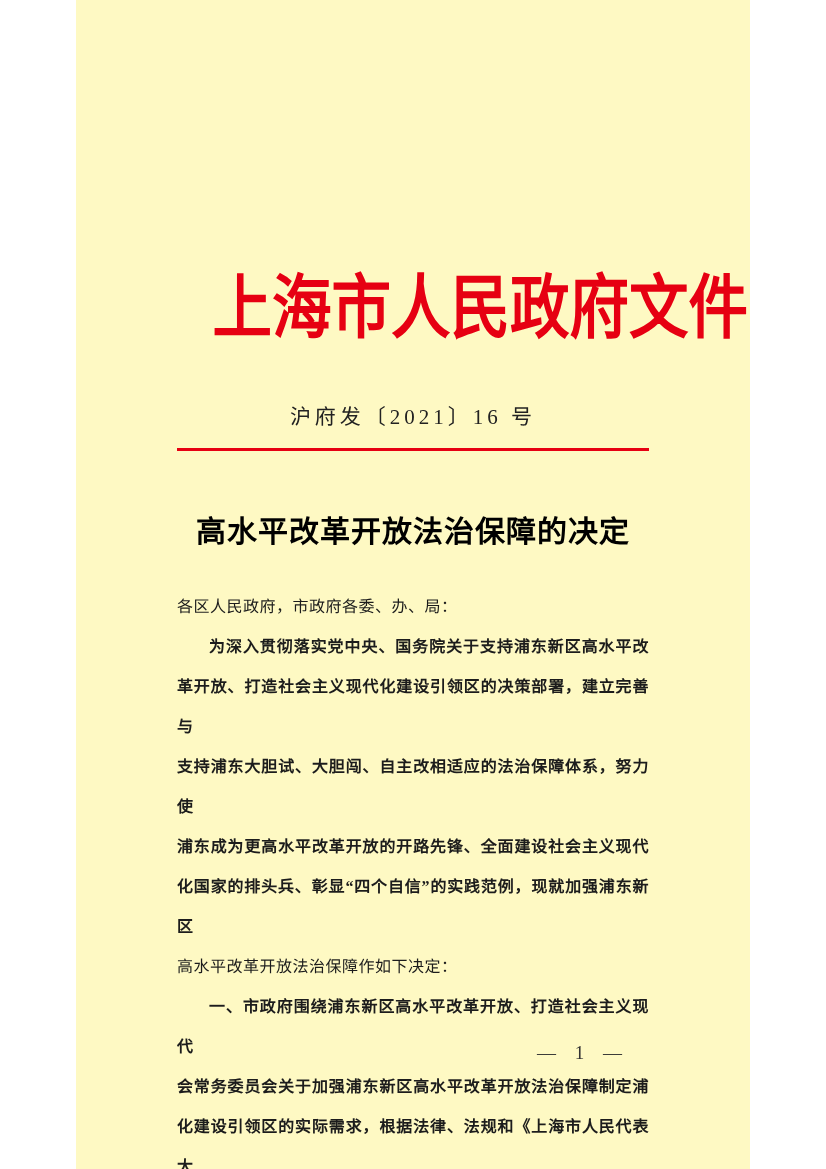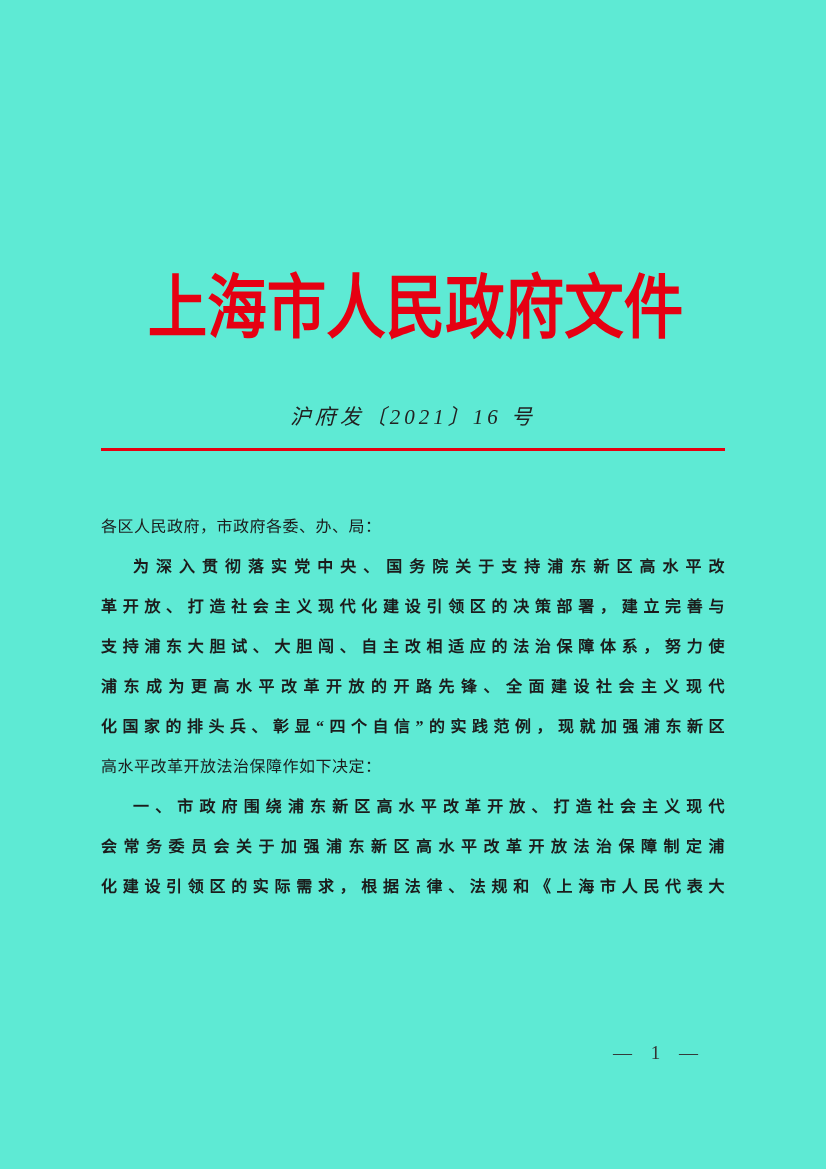--- a/index.html
+++ b/index.html
@@ -1,23 +1,23 @@
 <!DOCTYPE html>
 <html lang="zh-CN"><head>
 <meta charset="utf-8">
 <title>上海市人民政府文件</title>
 <style>
   * { margin: 0; padding: 0; box-sizing: border-box; }
   html, body { background: #ffffff; }
   .page {
     position: relative;
-    width: 826px;
+    width: 674px;
     height: 1169px;
     margin: 0 auto;
-    background: #5eead4;
+    background: #fef9c3;
     overflow: hidden;
     font-family: "Liberation Serif", "DejaVu Serif", serif;
     color: #1c1c1c;
   }
   .content { padding: 0 101px; }
 
   
   .letterhead {
     margin-top: 270px;
     text-align: center;
@@ -30,21 +30,20 @@
   }
 
   
   .doc-number {
     margin-top: 54px;
     text-align: center;
     font-size: 21px;
     line-height: 30px;
     letter-spacing: 4px;
     color: #222222;
-    font-style: italic;
   }
 
   
   .red-rule {
     margin-top: 16px;
     height: 3px;
     border: 0;
     width: 100%;
   }
 
@@ -96,20 +95,21 @@
 <div class="page">
   <div class="content">
 
     <div class="letterhead" style="color: rgb(230, 0, 18);">上海市人民政府文件</div>
 
     <div class="doc-number">沪府发〔2021〕16 号</div>
 
     <hr class="red-rule" style="background: rgb(230, 0, 18);">
 
     <h1 class="doc-title">
+      <span class="title-line">高水平改革开放法治保障的决定</span>
     </h1>
 
     <main class="body-text">
       <p class="bline">各区人民政府，市政府各委、办、局：</p>
 
       <p class="bline indent fill">为深入贯彻落实党中央、国务院关于支持浦东新区高水平改</p>
       <p class="bline fill">革开放、打造社会主义现代化建设引领区的决策部署，建立完善与</p>
       <p class="bline fill">支持浦东大胆试、大胆闯、自主改相适应的法治保障体系，努力使</p>
       <p class="bline fill">浦东成为更高水平改革开放的开路先锋、全面建设社会主义现代</p>
       <p class="bline fill">化国家的排头兵、彰显“四个自信”的实践范例，现就加强浦东新区</p>

